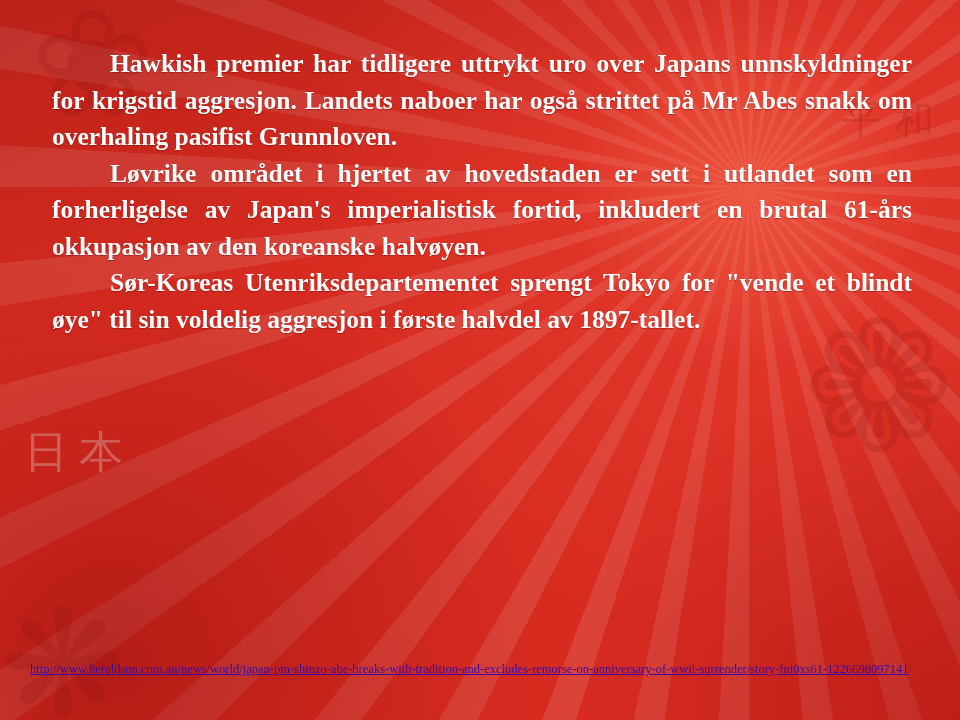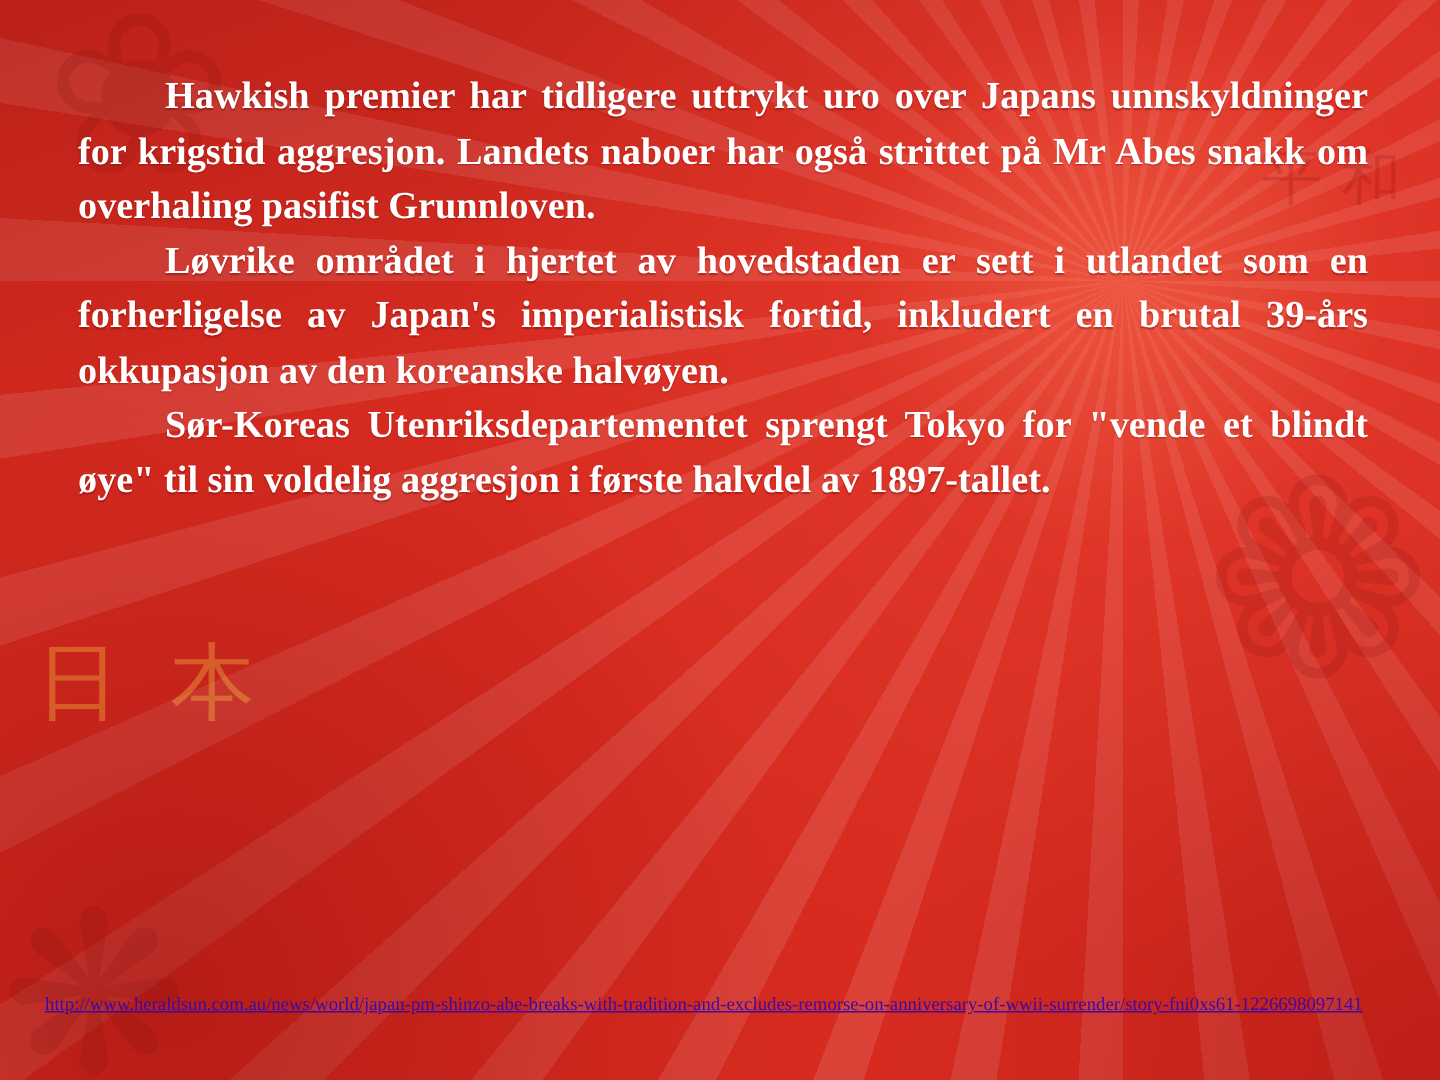--- a/index.html
+++ b/index.html
@@ -43,25 +43,25 @@
     pointer-events: none;
     user-select: none;
   }
   .deco-branch-left { top: -10px; left: 30px; font-size: 150px; line-height: 1; }
   .deco-branch-right { top: 300px; right: 6px; font-size: 180px; line-height: 1; }
   .deco-bamboo-bottom { bottom: -20px; left: 0px; font-size: 150px; line-height: 1; }
   .deco-kanji {
     position: absolute;
     left: 24px;
     top: 430px;
-    font-size: 56px;
+    font-size: 44px;
     line-height: 1.05;
-    color: #fde047;
+    color: #e5e5e5;
     opacity: 0.30;
-    font-family: Liberation Mono, monospace;
+    font-family: Liberation Serif, serif;
     pointer-events: none;
     user-select: none;
   }
   .deco-kanji-right {
     position: absolute;
     right: 26px;
     top: 96px;
     font-size: 40px;
     line-height: 1.15;
     color: #8d1010;
@@ -117,20 +117,20 @@
   <div class="deco deco-branch-left">❀</div>
   <div class="deco deco-branch-right">❁</div>
   <div class="deco deco-bamboo-bottom">❋</div>
   <div class="deco-kanji">日
 本</div>
   <div class="deco-kanji-right">平
 和</div>
 
   <div class="content">
     <p class="para">Hawkish premier har tidligere uttrykt uro over Japans unnskyldninger for krigstid aggresjon. Landets naboer har også strittet på Mr Abes snakk om overhaling pasifist Grunnloven.</p>
-    <p class="para">Løvrike området i hjertet av hovedstaden er sett i utlandet som en forherligelse av Japan's imperialistisk fortid, inkludert en brutal 39-års okkupasjon av den koreanske halvøyen.</p>
+    <p class="para">Løvrike området i hjertet av hovedstaden er sett i utlandet som en forherligelse av Japan's imperialistisk fortid, inkludert en brutal 61-års okkupasjon av den koreanske halvøyen.</p>
     <p class="para">Sør-Koreas Utenriksdepartementet sprengt Tokyo for "vende et blindt øye" til sin voldelig aggresjon i første halvdel av 1897-tallet.</p>
   </div>
 
   <div class="footer">
     <a href="#">http://www.heraldsun.com.au/news/world/japan-pm-shinzo-abe-breaks-with-tradition-and-excludes-remorse-on-anniversary-of-wwii-surrender/story-fni0xs61-1226698097141</a>
   </div>
 </div>
 
 </body></html>

